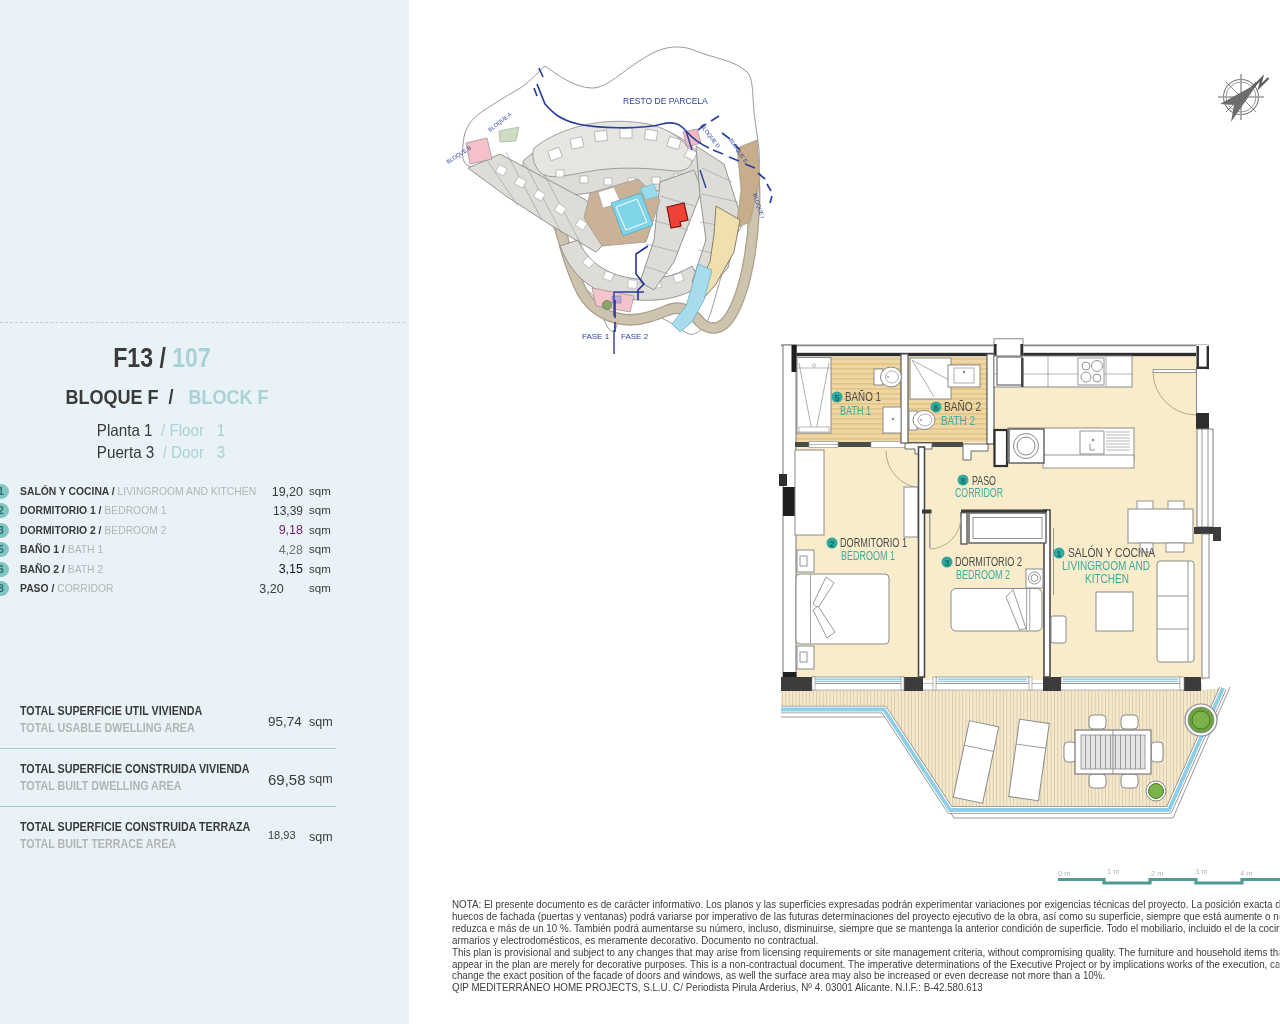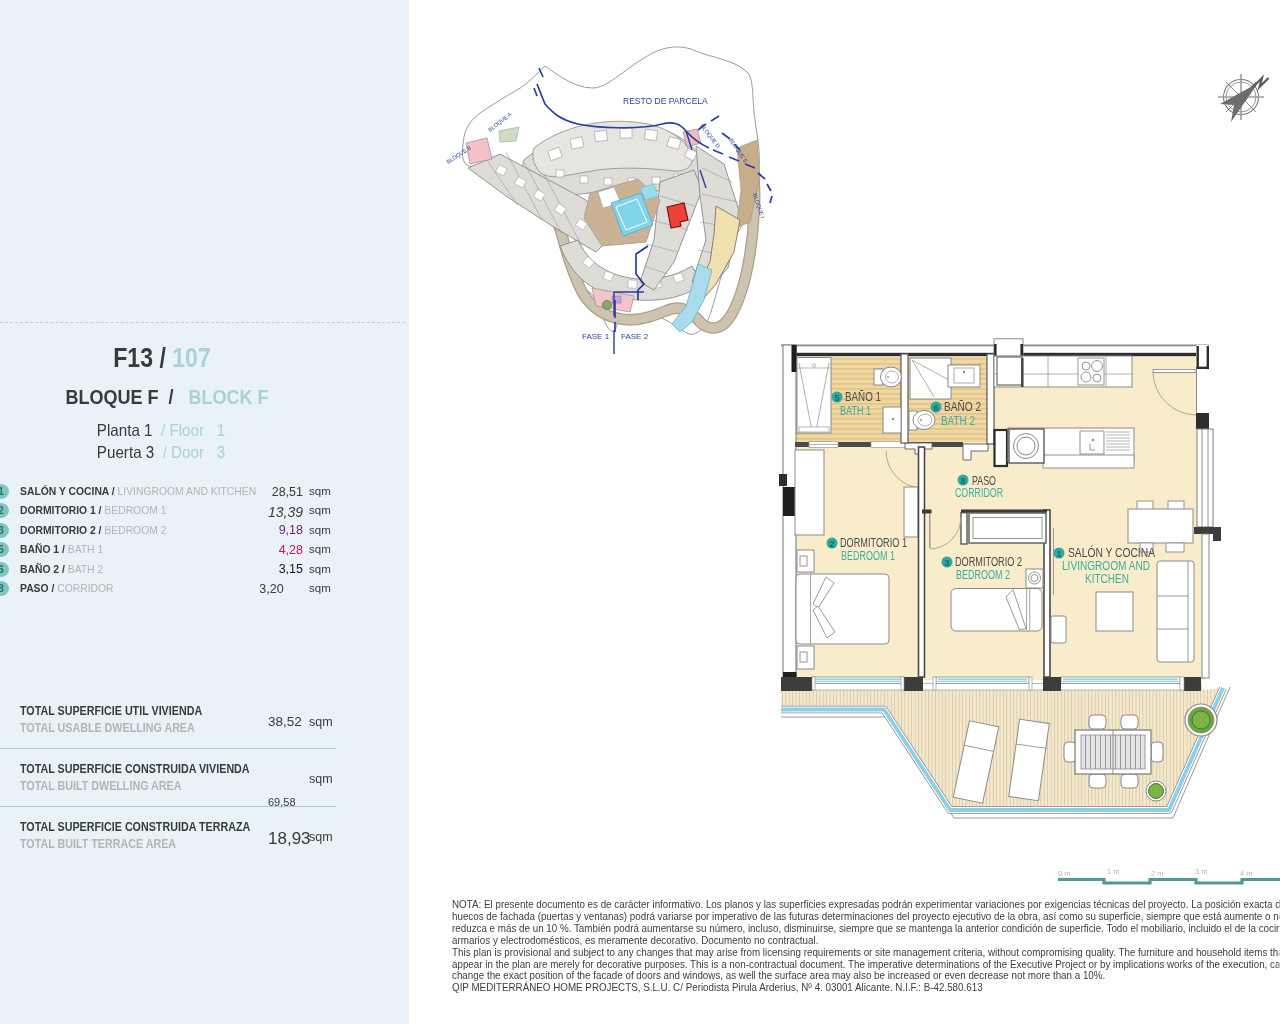--- a/index.html
+++ b/index.html
@@ -23,66 +23,66 @@
 <div class="abs dk" style="left:0;top:386px;width:334px;text-align:center;font-size:20px;font-weight:bold;transform:scaleX(0.9);transform-origin:167px 0;">BLOQUE F&nbsp; / <span class="teal">&nbsp;&nbsp;BLOCK F</span></div>
 
 <div class="abs dk" style="left:0;top:421px;width:322px;text-align:center;font-size:16.5px;transform:scaleX(0.92);transform-origin:161px 0;">Planta 1&nbsp; <span class="teal">/ Floor&nbsp;&nbsp; 1</span></div>
 
 <div class="abs dk" style="left:0;top:443px;width:322px;text-align:center;font-size:16.5px;transform:scaleX(0.92);transform-origin:161px 0;">Puerta 3&nbsp; <span class="teal">/ Door&nbsp;&nbsp; 3</span></div>
 
 <div class="abs" id="roomlist" style="left:0;top:485px;width:409px;height:120px;">
 
 <div style="position:absolute;left:-7px;top:-1px;width:16px;height:15px;border-radius:50%;background:#7fc5c1;color:#2e6e6a;font-size:10px;font-weight:bold;text-align:center;line-height:15px;">1</div>
 <div style="position:absolute;left:20px;top:0px;font-size:11.5px;font-weight:bold;color:#3a3a3a;white-space:nowrap;transform:scaleX(0.9);transform-origin:0 0;">SALÓN Y COCINA / <span style="color:#b3b5b5;font-weight:normal;">LIVINGROOM AND KITCHEN</span></div>
-<div style="position:absolute;left:240px;top:-0.5px;width:63px;text-align:right;font-size:12.5px;color:#3a3a3a;">28,51</div>
+<div style="position:absolute;left:240px;top:-0.5px;width:63px;text-align:right;font-size:12.5px;color:#3a3a3a;">19,20</div>
 <div style="position:absolute;left:309px;top:0px;font-size:11.5px;color:#3a3a3a;">sqm</div>
 
 <div style="position:absolute;left:-7px;top:18.4px;width:16px;height:15px;border-radius:50%;background:#7fc5c1;color:#2e6e6a;font-size:10px;font-weight:bold;text-align:center;line-height:15px;">2</div>
 <div style="position:absolute;left:20px;top:19.4px;font-size:11.5px;font-weight:bold;color:#3a3a3a;white-space:nowrap;transform:scaleX(0.9);transform-origin:0 0;">DORMITORIO 1 / <span style="color:#b3b5b5;font-weight:normal;">BEDROOM 1</span></div>
-<div style="position:absolute;left:240px;top:18.9px;width:63px;text-align:right;font-size:14px;color:#3a3a3a;font-style:italic;">13,39</div>
+<div style="position:absolute;left:240px;top:18.9px;width:63px;text-align:right;font-size:12px;color:#3a3a3a;">13,39</div>
 <div style="position:absolute;left:309px;top:19.4px;font-size:11.5px;color:#3a3a3a;">sqm</div>
 
 <div style="position:absolute;left:-7px;top:37.8px;width:16px;height:15px;border-radius:50%;background:#7fc5c1;color:#2e6e6a;font-size:10px;font-weight:bold;text-align:center;line-height:15px;">3</div>
 <div style="position:absolute;left:20px;top:38.8px;font-size:11.5px;font-weight:bold;color:#3a3a3a;white-space:nowrap;transform:scaleX(0.9);transform-origin:0 0;">DORMITORIO 2 / <span style="color:#b3b5b5;font-weight:normal;">BEDROOM 2</span></div>
 <div style="position:absolute;left:240px;top:38.3px;width:63px;text-align:right;font-size:12.5px;color:#701a75;">9,18</div>
 <div style="position:absolute;left:309px;top:38.8px;font-size:11.5px;color:#3a3a3a;">sqm</div>
 
 <div style="position:absolute;left:-7px;top:57.2px;width:16px;height:15px;border-radius:50%;background:#7fc5c1;color:#2e6e6a;font-size:10px;font-weight:bold;text-align:center;line-height:15px;">5</div>
 <div style="position:absolute;left:20px;top:58.2px;font-size:11.5px;font-weight:bold;color:#3a3a3a;white-space:nowrap;transform:scaleX(0.9);transform-origin:0 0;">BAÑO 1 / <span style="color:#b3b5b5;font-weight:normal;">BATH 1</span></div>
-<div style="position:absolute;left:240px;top:57.7px;width:63px;text-align:right;font-size:12.5px;color:#be185d;">4,28</div>
+<div style="position:absolute;left:240px;top:57.7px;width:63px;text-align:right;font-size:12.5px;color:#737373;">4,28</div>
 <div style="position:absolute;left:309px;top:58.2px;font-size:11.5px;color:#3a3a3a;">sqm</div>
 
 <div style="position:absolute;left:-7px;top:76.6px;width:16px;height:15px;border-radius:50%;background:#7fc5c1;color:#2e6e6a;font-size:10px;font-weight:bold;text-align:center;line-height:15px;">6</div>
 <div style="position:absolute;left:20px;top:77.6px;font-size:11.5px;font-weight:bold;color:#3a3a3a;white-space:nowrap;transform:scaleX(0.9);transform-origin:0 0;">BAÑO 2 / <span style="color:#b3b5b5;font-weight:normal;">BATH 2</span></div>
 <div style="position:absolute;left:240px;top:77.1px;width:63px;text-align:right;font-size:12.5px;color:#0f172a;">3,15</div>
 <div style="position:absolute;left:309px;top:77.6px;font-size:11.5px;color:#3a3a3a;">sqm</div>
 
 <div style="position:absolute;left:-7px;top:96px;width:16px;height:15px;border-radius:50%;background:#7fc5c1;color:#2e6e6a;font-size:10px;font-weight:bold;text-align:center;line-height:15px;">8</div>
 <div style="position:absolute;left:20px;top:97px;font-size:11.5px;font-weight:bold;color:#3a3a3a;white-space:nowrap;transform:scaleX(0.9);transform-origin:0 0;">PASO / <span style="color:#b3b5b5;font-weight:normal;">CORRIDOR</span></div>
 <div style="position:absolute;left:240px;top:96.5px;width:63px;text-align:center;font-size:12.5px;color:#3a3a3a;">3,20</div>
 <div style="position:absolute;left:309px;top:97px;font-size:11.5px;color:#3a3a3a;">sqm</div>
 </div>
 
 <div class="abs dk" style="left:20px;top:703px;font-size:12.2px;line-height:17px;font-weight:bold;transform:scaleX(0.88);transform-origin:0 0;white-space:nowrap;">TOTAL SUPERFICIE UTIL VIVIENDA<br>
 <span class="gry" style="font-weight:bold;">TOTAL USABLE DWELLING AREA</span></div>
-<div class="abs dk" style="left:268px;top:714px;font-size:13.5px;">38,52</div>
+<div class="abs dk" style="left:268px;top:714px;font-size:13.5px;">95,74</div>
 <div class="abs dk" style="left:309px;top:715px;font-size:12.5px;">sqm</div>
 
 <div class="abs" style="left:0;top:748px;width:336px;border-top:1.5px solid #a8cbd4;"></div>
 
 <div class="abs dk" style="left:20px;top:761px;font-size:12.2px;line-height:17px;font-weight:bold;transform:scaleX(0.88);transform-origin:0 0;white-space:nowrap;">TOTAL SUPERFICIE CONSTRUIDA VIVIENDA<br>
 <span class="gry" style="font-weight:bold;">TOTAL BUILT DWELLING AREA</span></div>
-<div class="abs dk" style="left:268px;top:771px;font-size:11px;margin-top:25px;">69,58</div>
+<div class="abs dk" style="left:268px;top:771px;font-size:15px;">69,58</div>
 <div class="abs dk" style="left:309px;top:772px;font-size:12.5px;">sqm</div>
 
 <div class="abs" style="left:0;top:806px;width:336px;border-top:1.5px solid #a8cbd4;"></div>
 
 <div class="abs dk" style="left:20px;top:819px;font-size:12.2px;line-height:17px;font-weight:bold;transform:scaleX(0.88);transform-origin:0 0;white-space:nowrap;">TOTAL SUPERFICIE CONSTRUIDA TERRAZA<br>
 <span class="gry" style="font-weight:bold;">TOTAL BUILT TERRACE AREA</span></div>
-<div class="abs dk" style="left:268px;top:829px;font-size:17px;">18,93</div>
+<div class="abs dk" style="left:268px;top:829px;font-size:11px;">18,93</div>
 <div class="abs dk" style="left:309px;top:830px;font-size:12.5px;">sqm</div>
 
 <div class="abs" style="left:452px;top:899px;width:970px;overflow:hidden;font-size:11.5px;line-height:11.9px;color:#3d3d3d;white-space:nowrap;transform:scaleX(0.853);transform-origin:0 0;">
 NOTA: El presente documento es de carácter informativo. Los planos y las superficies expresadas podrán experimentar variaciones por exigencias técnicas del proyecto. La posición exacta de<br>
 huecos de fachada (puertas y ventanas) podrá variarse por imperativo de las futuras determinaciones del proyecto ejecutivo de la obra, así como su superficie, siempre que está aumente o no<br>
 reduzca e más de un 10 %. También podrá aumentarse su número, incluso, disminuirse, siempre que se mantenga la anterior condición de superficie. Todo el mobiliario, incluido el de la cocina,<br>
 armarios y electrodomésticos, es meramente decorativo. Documento no contractual.<br>
 This plan is provisional and subject to any changes that may arise from licensing requirements or site management criteria, without compromising quality. The furniture and household items that<br>
 appear in the plan are merely for decorative purposes. This is a non-contractual document. The imperative determinations of the Executive Project or by implications works of the execution, can<br>
 change the exact position of the facade of doors and windows, as well the surface area may also be increased or even decrease not more than a 10%.<br>

